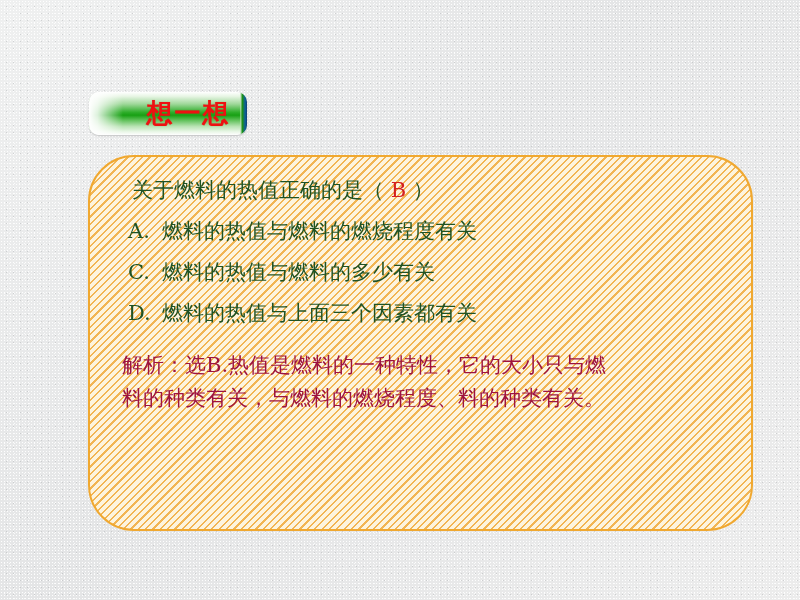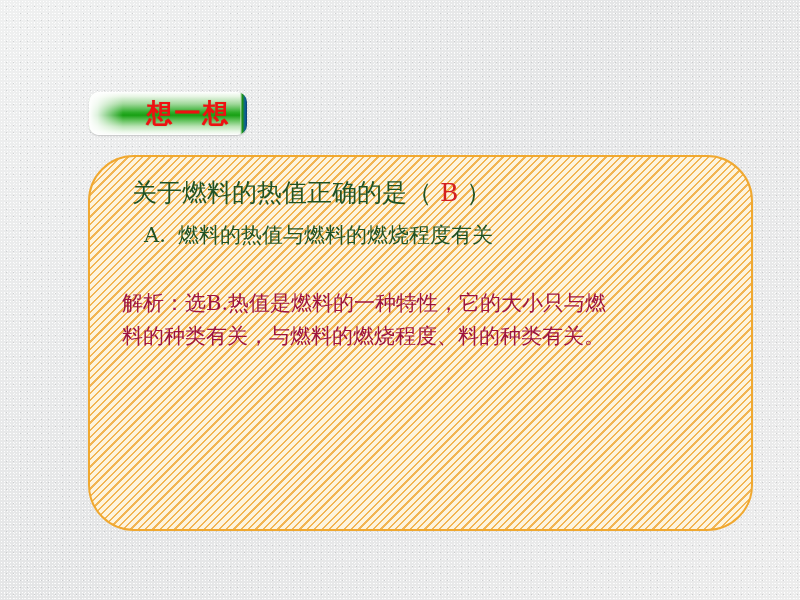--- a/index.html
+++ b/index.html
@@ -109,51 +109,51 @@
   #panel-inner {
     position: absolute;
     inset: 0;
     padding: 16px 26px 10px 26px;
     box-sizing: border-box;
   }
 
   .q-line {
     font-family: "DejaVu Serif", "Liberation Serif", serif;
     color: #1f5224;
-    font-size: 25px;
+    font-size: 21px;
     line-height: 1.0;
     white-space: nowrap;
   }
   #question-line {
     margin-left: 16px;
     margin-top: 7px;
   }
   .answer-key {
     color: #d42020;
     font-weight: normal;
     font-family: "DejaVu Serif", "Liberation Serif", serif;
   }
 
   .option-row {
     margin-top: 20px;
-    margin-left: 28px;
+    margin-left: 12px;
     white-space: nowrap;
     font-family: "DejaVu Serif", "Liberation Serif", serif;
     color: #1f5224;
     font-size: 21px;
     line-height: 1.0;
   }
   .option-letter {
     display: inline-block;
     min-width: 34px;
     font-family: "DejaVu Serif", "Liberation Serif", serif;
   }
 
   #explanation {
-    margin-top: 41px;
+    margin-top: 25px;
     margin-left: 6px;
     color: #9d1340;
     font-family: "DejaVu Serif", "Liberation Serif", serif;
     font-size: 21px;
     line-height: 1.55;
   }
   #explanation .exp-line {
     white-space: nowrap;
   }
 </style>
@@ -173,21 +173,27 @@
 
       <div class="q-line" id="question-line">
         <span>关于燃料的热值正确的是（</span><span>&nbsp;</span><span class="answer-key">B</span><span>&nbsp;</span><span>）</span>
       </div>
 
       <div class="option-row">
         <span class="option-letter">A.</span><span>燃料的热值与燃料的燃烧程度有关</span>
       </div>
 
 
-
+      <div class="option-row">
+        <span class="option-letter">C.</span><span>燃料的热值与燃料的多少有关</span>
+      </div>
+
+      <div class="option-row">
+        <span class="option-letter">D.</span><span>燃料的热值与上面三个因素都有关</span>
+      </div>
 
       <div id="explanation">
         <div class="exp-line">解析：选B.热值是燃料的一种特性，它的大小只与燃</div>
         <div class="exp-line">料的种类有关，与燃料的燃烧程度、料的种类有关。</div>
       </div>
 
     </div>
   </div>
 
 </div>

